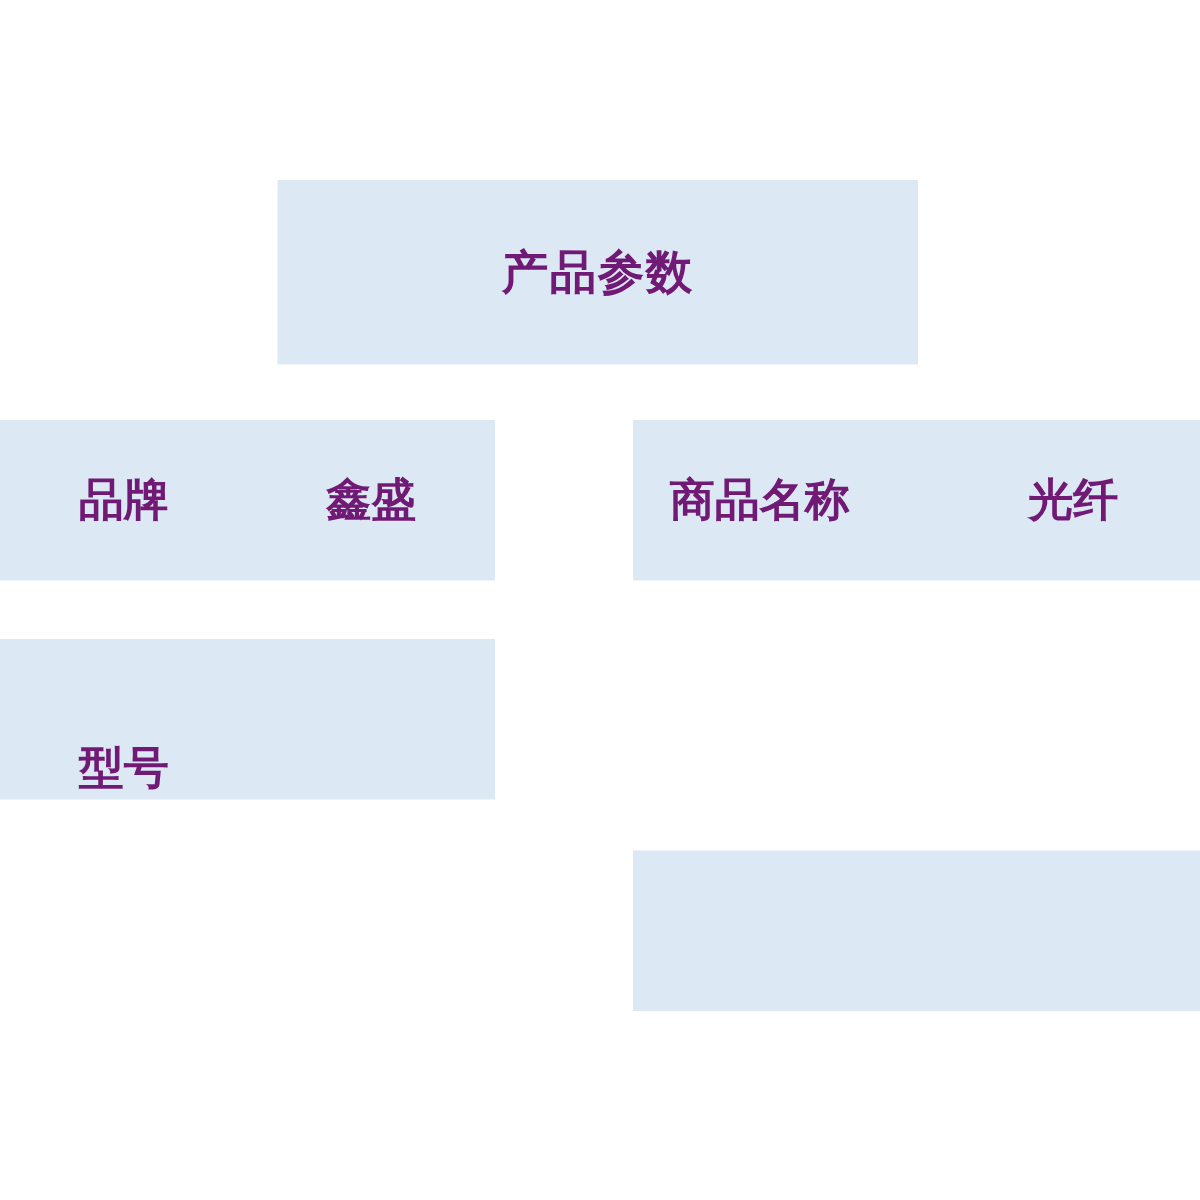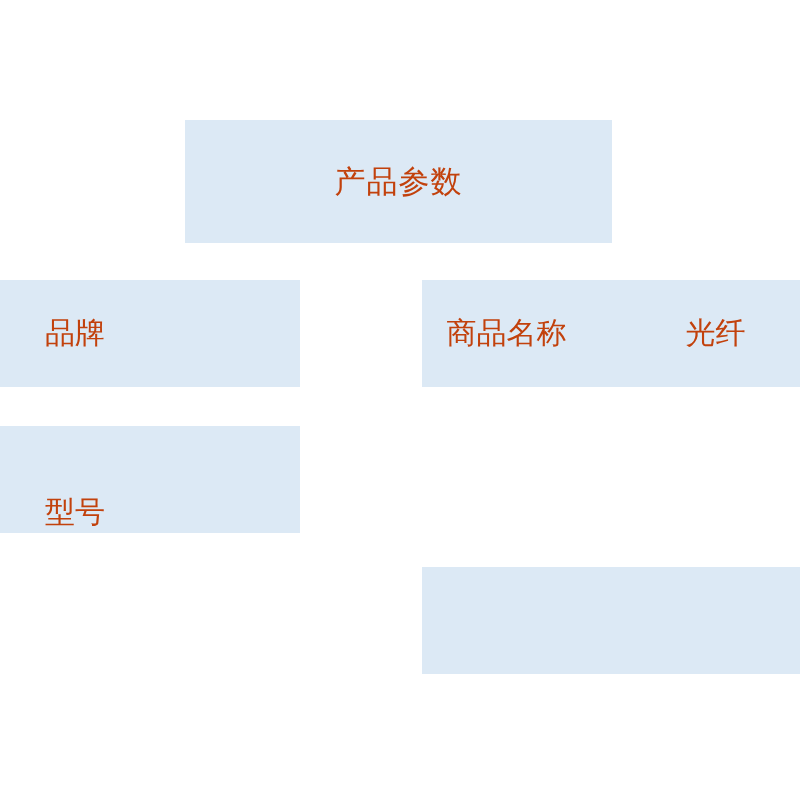--- a/index.html
+++ b/index.html
@@ -7,21 +7,22 @@
     padding: 0;
     background: #ffffff;
   }
   .canvas {
     position: relative;
     width: 800px;
     height: 800px;
     background: #ffffff;
     overflow: hidden;
     font-family: "Liberation Serif", "DejaVu Serif", serif;
-    color: #c2410c;
+    color: #701a75;
+    font-weight: bold;
   }
   .title-box {
     position: absolute;
     left: 185px;
     top: 120px;
     width: 427px;
     height: 123px;
     background: #dce9f5;
     display: flex;
     align-items: center;
@@ -32,21 +33,21 @@
     letter-spacing: 1px;
     white-space: nowrap;
   }
   .cell {
     position: absolute;
     height: 107px;
     background: #dce9f5;
     display: flex;
     align-items: center;
   }
-  .col1 { left: 0;     width: 300px; }
+  .col1 { left: 0;     width: 330px; }
   .col2 { left: 422px; width: 378px; gap: 40px; }
   .row1 { top: 280px; }
   .row2 { top: 426px; align-items: flex-end; }
   .row3 { top: 567px; }
   .half {
     width: 50%;
     display: flex;
     align-items: center;
     justify-content: center;
     font-size: 30px;
@@ -57,20 +58,21 @@
 <body>
 
 <div class="canvas">
 
   <div class="title-box">
     <span class="title-text">产品参数</span>
   </div>
 
   <div class="cell row1 col1">
     <span class="half">品牌</span>
+    <span class="half">鑫盛</span>
   </div>
   <div class="cell row1 col2">
     <span class="half">商品名称</span>
     <span class="half">光纤</span>
   </div>
 
   <div class="cell row2 col1">
     <span class="half">型号</span>
   </div>
 

